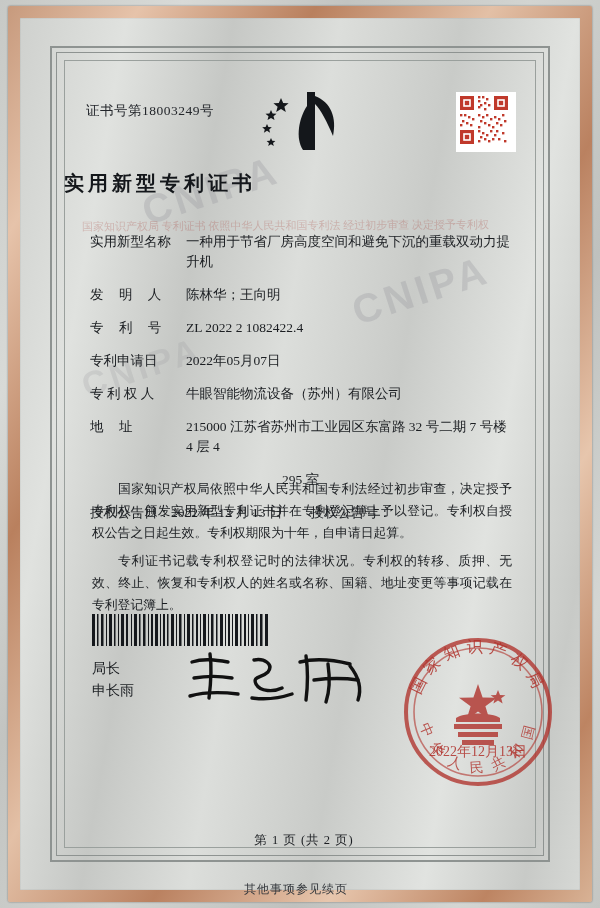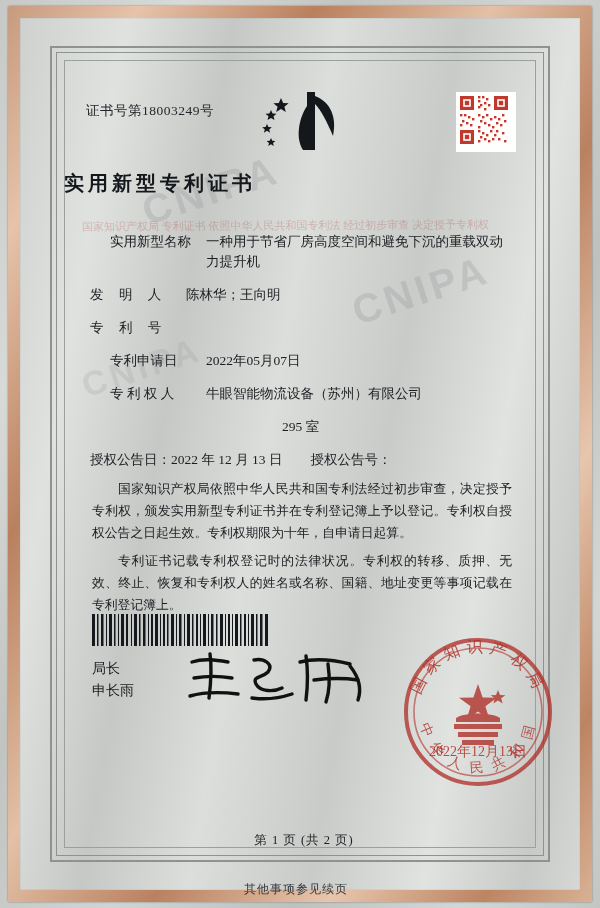--- a/index.html
+++ b/index.html
@@ -72,21 +72,21 @@
     width:110px;height:72px;
   }
   .title{
     position:absolute;left:0;right:0;top:110px;text-align:left;
     font-size:20px;font-weight:bold;color:#14171b;letter-spacing:4px;
     font-family:"Liberation Serif",serif;
   }
   .fields{position:absolute;left:26px;right:22px;top:172px;font-size:13.5px;color:#1b1e22;}
   .row{display:flex;align-items:flex-start;margin-bottom:13px;line-height:20px;}
   .lbl{width:96px;flex:none;letter-spacing:6px;}
-  .lbl.tight{letter-spacing:0px;margin-left:20px;}
+  .lbl.tight{letter-spacing:0px;}
   .val{flex:1;}
   .row-inline{display:flex;align-items:center;margin-bottom:13px;line-height:20px;}
   .seg-lbl{letter-spacing:0;}
   .seg-val{margin-right:28px;}
   .para{
     position:absolute;left:28px;right:24px;top:418px;
     font-size:12.8px;line-height:22px;color:#1b1e22;text-align:justify;
   }
   .para p{margin:0 0 6px 0;text-indent:26px;}
   .barcode{
@@ -215,28 +215,33 @@
         <div class="row">
           <div class="lbl tight">实用新型名称</div>
           <div class="val">一种用于节省厂房高度空间和避免下沉的重载双动力提升机</div>
         </div>
         <div class="row">
           <div class="lbl">发 明 人</div>
           <div class="val">陈林华；王向明</div>
         </div>
         <div class="row">
           <div class="lbl">专 利 号</div>
+          <div class="val">ZL 2022 2 1082422.4</div>
         </div>
         <div class="row">
           <div class="lbl tight">专利申请日</div>
           <div class="val">2022年05月07日</div>
         </div>
         <div class="row">
           <div class="lbl tight">专 利 权 人</div>
           <div class="val">牛眼智能物流设备（苏州）有限公司</div>
+        </div>
+        <div class="row">
+          <div class="lbl">地 址</div>
+          <div class="val">215000 江苏省苏州市工业园区东富路 32 号二期 7 号楼 4 层 4</div>
         </div>
         <div class="row">
           <div class="lbl"></div>
           <div class="val" style="padding-left:96px">295 室</div>
         </div>
         <div class="row-inline">
           <div class="seg-lbl">授权公告日：</div>
           <div class="seg-val">2022 年 12 月 13 日</div>
           <div class="seg-lbl">授权公告号：</div>
         </div>

